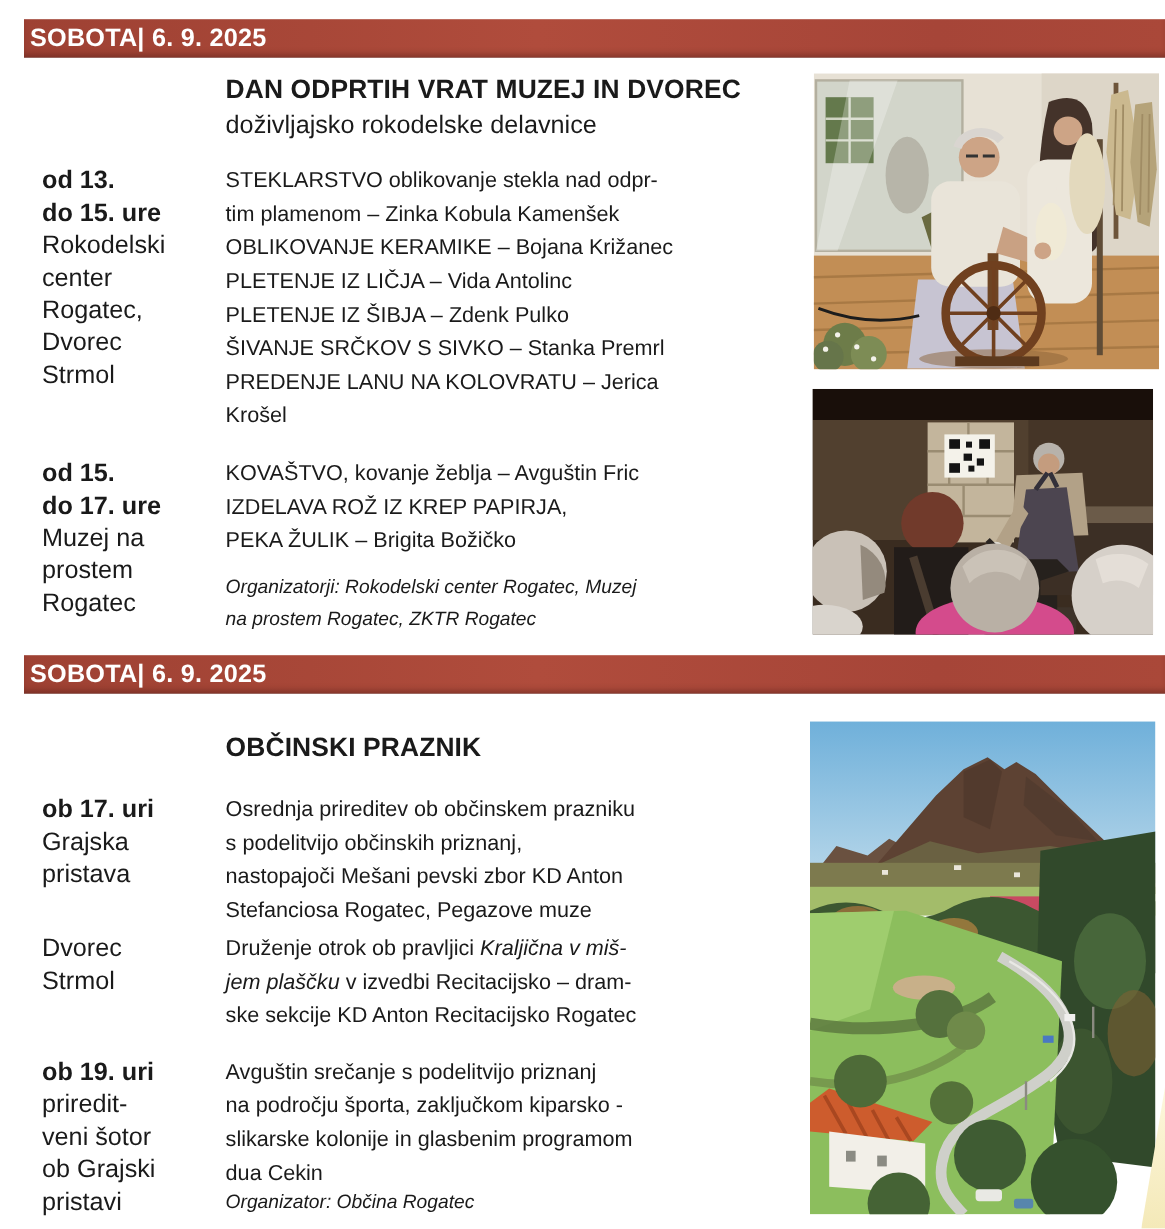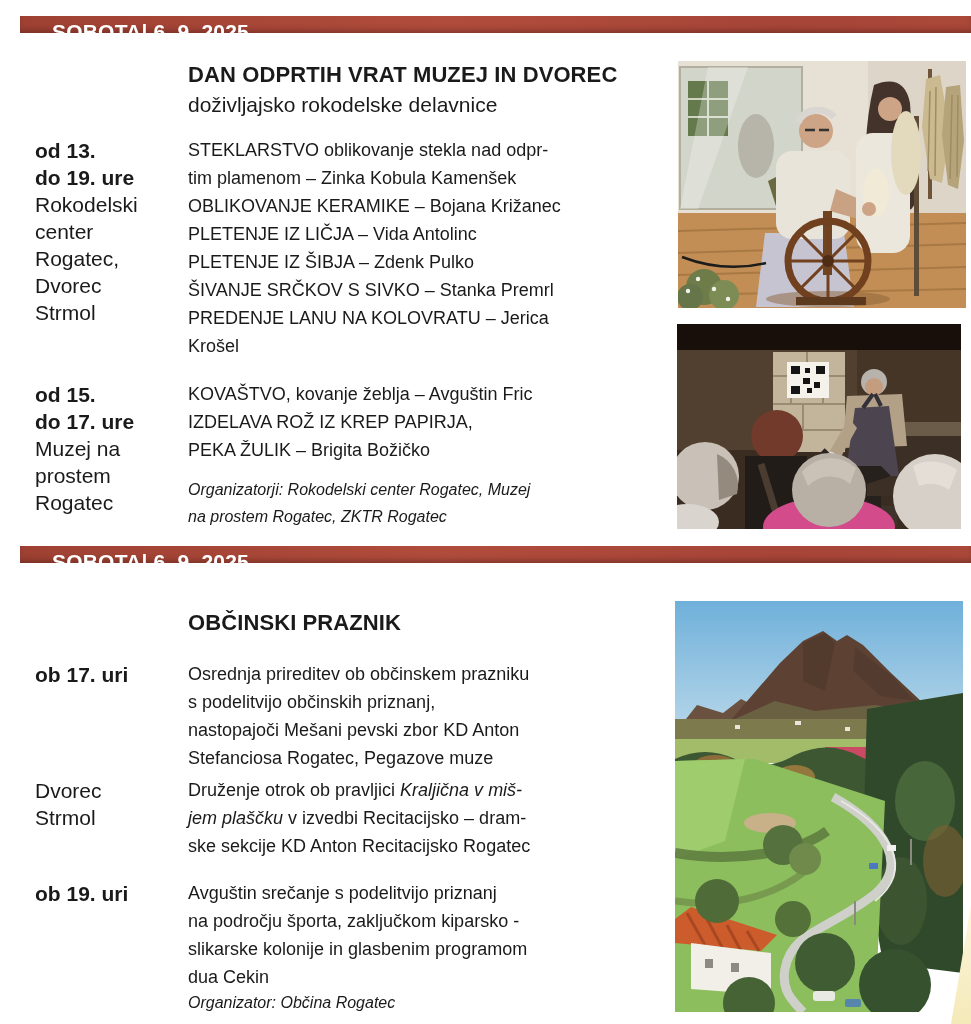--- a/index.html
+++ b/index.html
@@ -2,25 +2,25 @@
 <html><head>
 <meta charset="utf-8">
 <style>
   html,body{margin:0;padding:0;}
   body{
     width:971px;height:1024px;position:relative;overflow:hidden;
     background:#ffffff;color:#1a1a1a;
     font-family:"Liberation Sans", sans-serif;
   }
   .date-bar{
-    position:absolute;left:20px;width:951px;height:17px;box-sizing:border-box;
+    position:absolute;left:20px;width:951px;height:32px;box-sizing:border-box;
     background:linear-gradient(90deg,#9e4133,#b04c3c 45%,#a64538 80%,#aa4839);
     box-shadow:inset 0 -5px 6px -3px rgba(60,20,15,.45);
     color:#ffffff;font-weight:bold;font-size:21px;line-height:32px;
-    padding-left:32px;letter-spacing:.2px;white-space:pre;
+    padding-left:5px;letter-spacing:.2px;white-space:pre;
   }
   .sec-title{position:absolute;left:188px;font-size:22px;font-weight:bold;letter-spacing:.1px;}
   .sec-sub{position:absolute;left:188px;font-size:21px;}
   .col-left{position:absolute;left:35px;width:150px;font-size:21px;line-height:27px;}
   .col-left .time{font-weight:bold;white-space:pre-line;}
   .col-left .place{white-space:pre-line;}
   .body-text{position:absolute;left:188px;width:487px;font-size:18px;line-height:28px;white-space:pre-line;}
   .organizer{position:absolute;left:188px;width:487px;font-size:16px;line-height:27px;font-style:italic;white-space:pre-line;}
   .italic-part{font-style:italic;}
   .photo{position:absolute;overflow:hidden;}
@@ -34,21 +34,21 @@
 </head>
 <body>
 
 <div class="date-bar" style="top:16px">SOBOTA| 6. 9. 2025</div>
 
 <div class="sec-title" style="top:62px">DAN ODPRTIH VRAT MUZEJ IN DVOREC</div>
 <div class="sec-sub" style="top:93px">doživljajsko rokodelske delavnice</div>
 
 <div class="col-left" style="top:137px">
   <div class="time">od 13.
-do 19. ure</div>
+do 15. ure</div>
   <div class="place">Rokodelski
 center
 Rogatec,
 Dvorec
 Strmol</div>
 </div>
 <div class="body-text" style="top:136px">STEKLARSTVO oblikovanje stekla nad odpr-
 tim plamenom – Zinka Kobula Kamenšek
 OBLIKOVANJE KERAMIKE – Bojana Križanec
 PLETENJE IZ LIČJA – Vida Antolinc
@@ -69,36 +69,42 @@
 PEKA ŽULIK – Brigita Božičko</div>
 <div class="organizer" style="top:476px">Organizatorji: Rokodelski center Rogatec, Muzej
 na prostem Rogatec, ZKTR Rogatec</div>
 
 <div class="date-bar" style="top:546px">SOBOTA| 6. 9. 2025</div>
 
 <div class="sec-title" style="top:610px">OBČINSKI PRAZNIK</div>
 
 <div class="col-left" style="top:661px">
   <div class="time">ob 17. uri</div>
+  <div class="place">Grajska
+pristava</div>
 </div>
 <div class="body-text" style="top:660px">Osrednja prireditev ob občinskem prazniku
 s podelitvijo občinskih priznanj,
 nastopajoči Mešani pevski zbor KD Anton
 Stefanciosa Rogatec, Pegazove muze</div>
 
 <div class="col-left" style="top:777px">
   <div class="place">Dvorec
 Strmol</div>
 </div>
 <div class="body-text" style="top:776px"><span>Druženje otrok ob pravljici </span><span class="italic-part">Kraljična v miš-
 jem plaščku</span><span> v izvedbi Recitacijsko – dram-
 ske sekcije KD Anton Recitacijsko Rogatec</span></div>
 
 <div class="col-left" style="top:880px">
   <div class="time">ob 19. uri</div>
+  <div class="place">priredit-
+veni šotor
+ob Grajski
+pristavi</div>
 </div>
 <div class="body-text" style="top:879px">Avguštin srečanje s podelitvijo priznanj
 na področju športa, zaključkom kiparsko -
 slikarske kolonije in glasbenim programom
 dua Cekin</div>
 <div class="organizer" style="top:989px">Organizator: Občina Rogatec</div>
 
 <div class="photo" style="left:678px;top:61px;width:288px;height:247px">
   <svg viewBox="0 0 288 247" preserveAspectRatio="none">
     <g>

